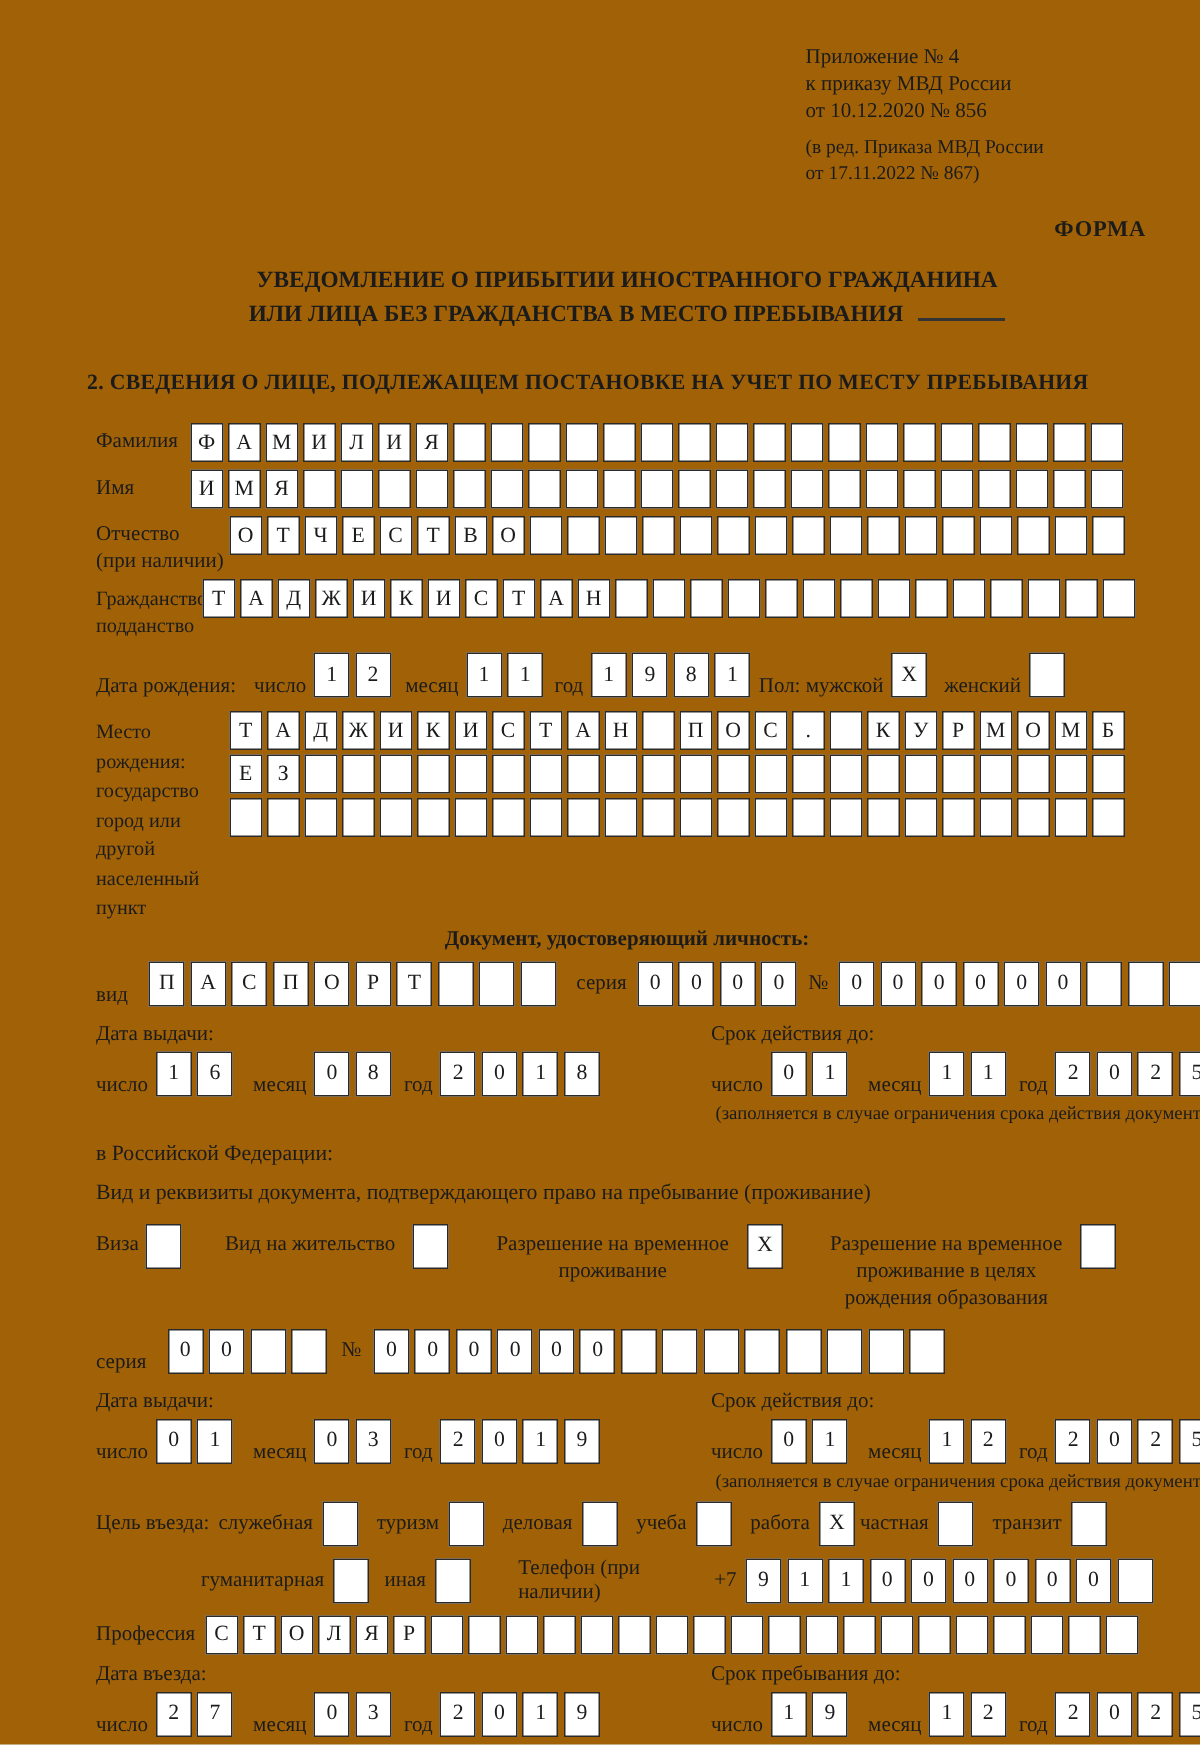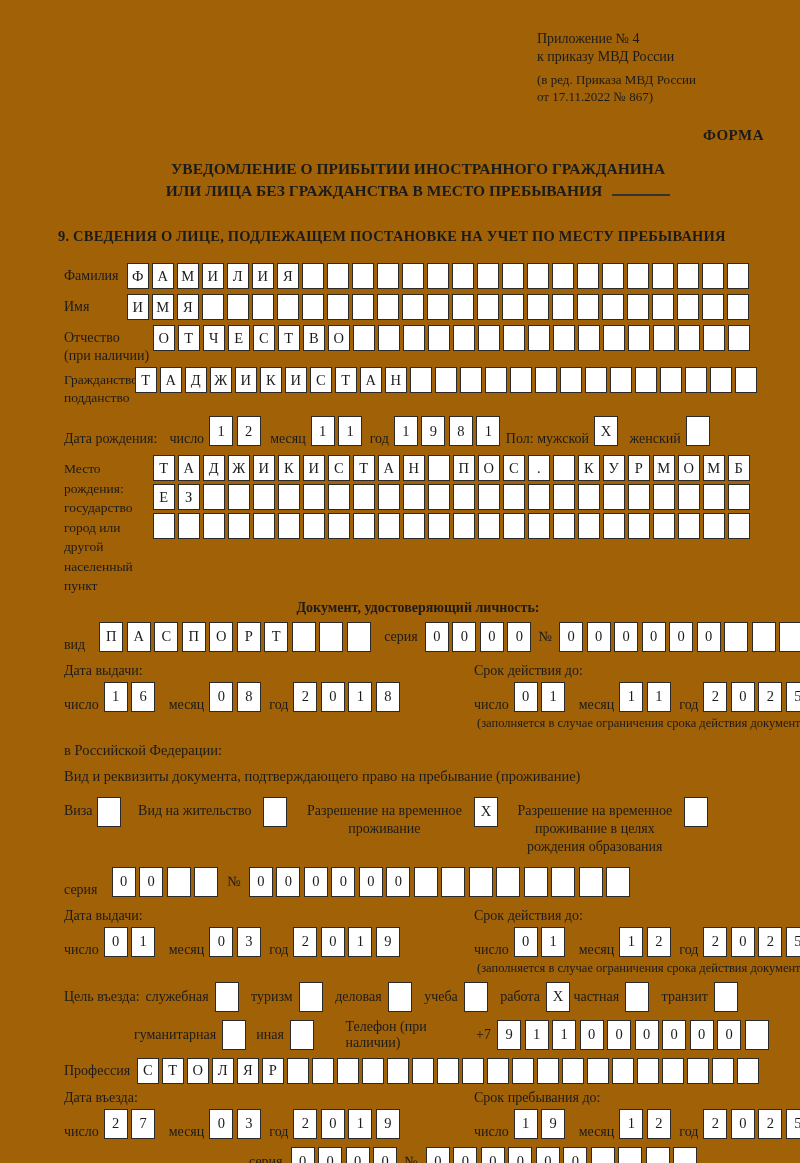--- a/index.html
+++ b/index.html
@@ -40,54 +40,55 @@
   .inline-row { display:flex; align-items:center; font-size:14px; }
   .dlab { font-size:14px; margin:16px 5px 0 0; }
   .dhead { font-size:14px; margin-bottom:2px; }
   .dline { display:flex; align-items:center; }
   .note { font-size:12.5px; text-align:center; margin-top:3px; }
 
   .two-col { display:flex; margin-top:10px; margin-bottom:6px; }
   .col-l { flex:0 0 365px; }
   .col-r { flex:1 1 auto; padding-left:45px; }
 
-  .chk-row { display:flex; align-items:flex-start; margin:8px 0 10px 0; font-size:14px; }
+  .chk-row { display:flex; align-items:flex-start; margin:8px 0 10px 0; font-size:14px;gap:12px; }
   .chk-item { display:flex; align-items:flex-start; }
   .chk-item .clabel { line-height:18px; padding-top:5px; }
   .chk-item .clabel.center { text-align:center; }
   .purp-row { display:flex; align-items:center; font-size:14px; margin-bottom:7px; }
   .purp-row .pl { margin-right:6px; }
   .purp-row .sp { width:9px; }
   .doc-head { text-align:center; font-weight:bold; font-size:14px; margin:4px 0 5px 0; }
   .intro { font-size:14.5px; line-height:26px; }
 </style>
 </head>
 <body>
 
 <div class="page">
 
   <div class="hdr-block">
     <div>Приложение № 4</div>
     <div>к приказу МВД России</div>
+    <div>от 10.12.2020 № 856</div>
     <div class="amend">
       <div>(в ред. Приказа МВД России</div>
       <div>от 17.11.2022 № 867)</div>
     </div>
   </div>
 
   <div class="forma">ФОРМА</div>
 
   <div class="title">
     <div>УВЕДОМЛЕНИЕ О ПРИБЫТИИ ИНОСТРАННОГО ГРАЖДАНИНА</div>
     <div>
       <span>ИЛИ ЛИЦА БЕЗ ГРАЖДАНСТВА В МЕСТО ПРЕБЫВАНИЯ</span><span class="blank-line"></span>
     </div>
   </div>
 
-  <div class="sec-head">9. СВЕДЕНИЯ О ЛИЦЕ, ПОДЛЕЖАЩЕМ ПОСТАНОВКЕ НА УЧЕТ ПО МЕСТУ ПРЕБЫВАНИЯ</div>
+  <div class="sec-head">2. СВЕДЕНИЯ О ЛИЦЕ, ПОДЛЕЖАЩЕМ ПОСТАНОВКЕ НА УЧЕТ ПО МЕСТУ ПРЕБЫВАНИЯ</div>
 
   <div class="frow">
     <div class="flabel" style="width:63px;">Фамилия</div>
     <div class="boxes">
         <span class="box">Ф</span>
         <span class="box">А</span>
         <span class="box">М</span>
         <span class="box">И</span>
         <span class="box">Л</span>
         <span class="box">И</span>

